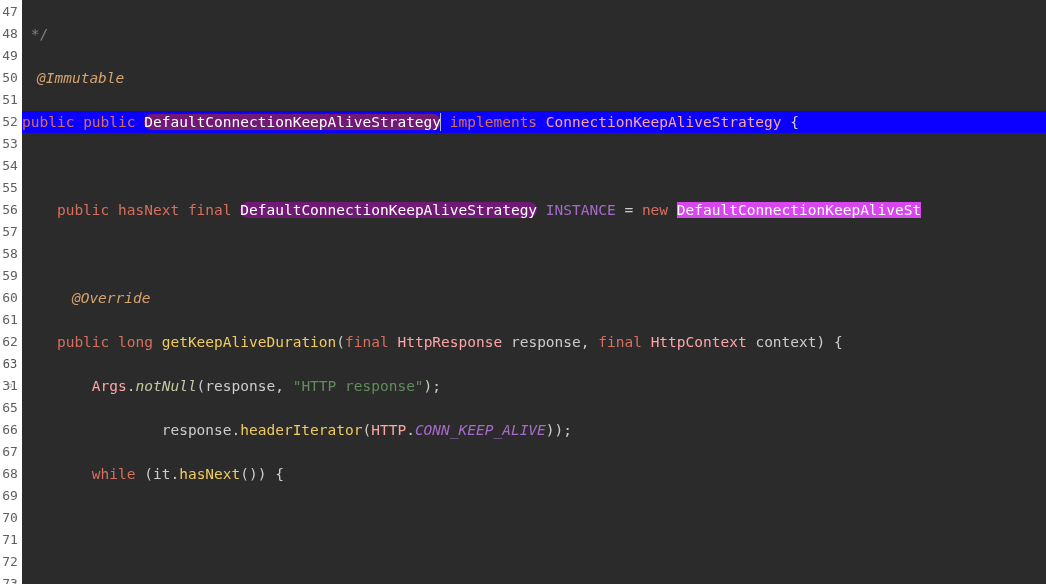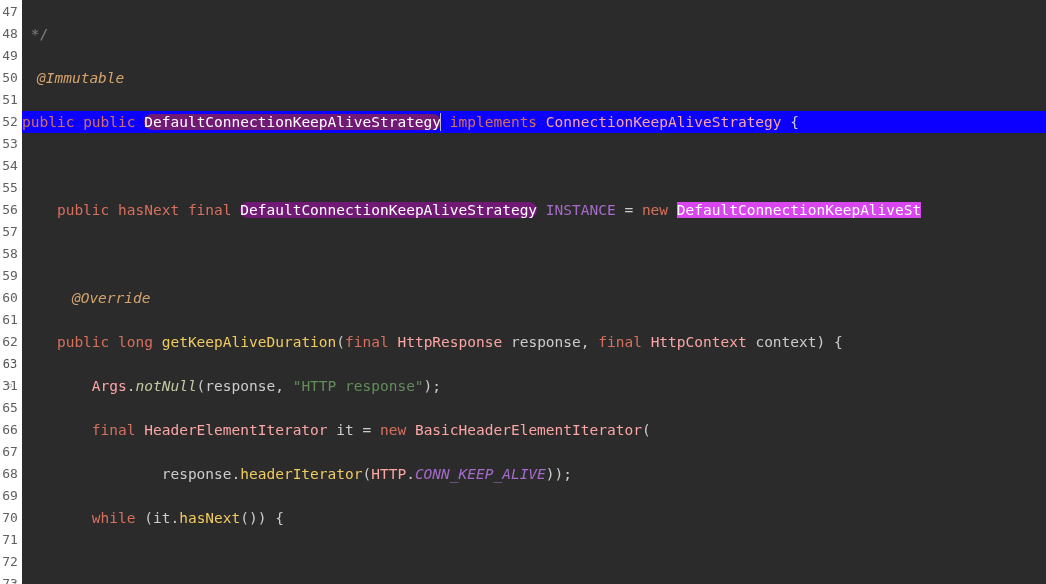--- a/index.html
+++ b/index.html
@@ -98,21 +98,20 @@
   <div class="code">
 <div class="line"><span class="c-comment"> */</span></div>
 <div class="line"><span class="c-anno">@Immutable</span></div>
 <div class="line hl"><span class="c-kw">public</span> <span class="c-kw">public</span> <span class="c-type-sel">DefaultConnectionKeepAliveStrategy</span><span class="cursor"></span> <span class="c-kw">implements</span> <span class="c-type">ConnectionKeepAliveStrategy</span><span class="c-paren"> {</span></div>
 <div class="line"></div>
 <div class="line">    <span class="c-kw">public</span> <span class="c-kw">hasNext</span> <span class="c-kw">final</span> <span class="c-type-sel">DefaultConnectionKeepAliveStrategy</span> <span class="c-var">INSTANCE</span><span class="c-op"> = </span><span class="c-kw">new</span> <span class="c-type-hl">DefaultConnectionKeepAliveSt</span></div>
 <div class="line"></div>
 <div class="line">    <span class="c-anno">@Override</span></div>
 <div class="line">    <span class="c-kw">public</span> <span class="c-kw">long</span> <span class="c-method">getKeepAliveDuration</span><span class="c-paren">(</span><span class="c-kw">final</span> <span class="c-type">HttpResponse</span> <span class="c-id">response</span><span class="c-op">, </span><span class="c-kw">final</span> <span class="c-type">HttpContext</span> <span class="c-id">context</span><span class="c-paren">) {</span></div>
 <div class="line">        <span class="c-type">Args</span><span class="c-op">.</span><span class="c-smethod">notNull</span><span class="c-paren">(</span><span class="c-id">response</span><span class="c-op">, </span><span class="c-str">"HTTP response"</span><span class="c-paren">);</span></div>
-<div class="line">        <span class="c-kw">final</span> <span class="c-type">HeaderElementIterator</span> <span class="c-id">it</span><span class="c-op"> = </span><span class="c-kw">new</span> <span class="c-type">BasicHeaderElementIterator</span><span class="c-paren">(</span></div>
 <div class="line">                <span class="c-id">response</span><span class="c-op">.</span><span class="c-method">headerIterator</span><span class="c-paren">(</span><span class="c-type">HTTP</span><span class="c-op">.</span><span class="c-const">CONN_KEEP_ALIVE</span><span class="c-paren">));</span></div>
 <div class="line">        <span class="c-kw">while</span><span class="c-paren"> (</span><span class="c-id">it</span><span class="c-op">.</span><span class="c-method">hasNext</span><span class="c-paren">()) {</span></div>
 
 
 
 
 
 
 
 

